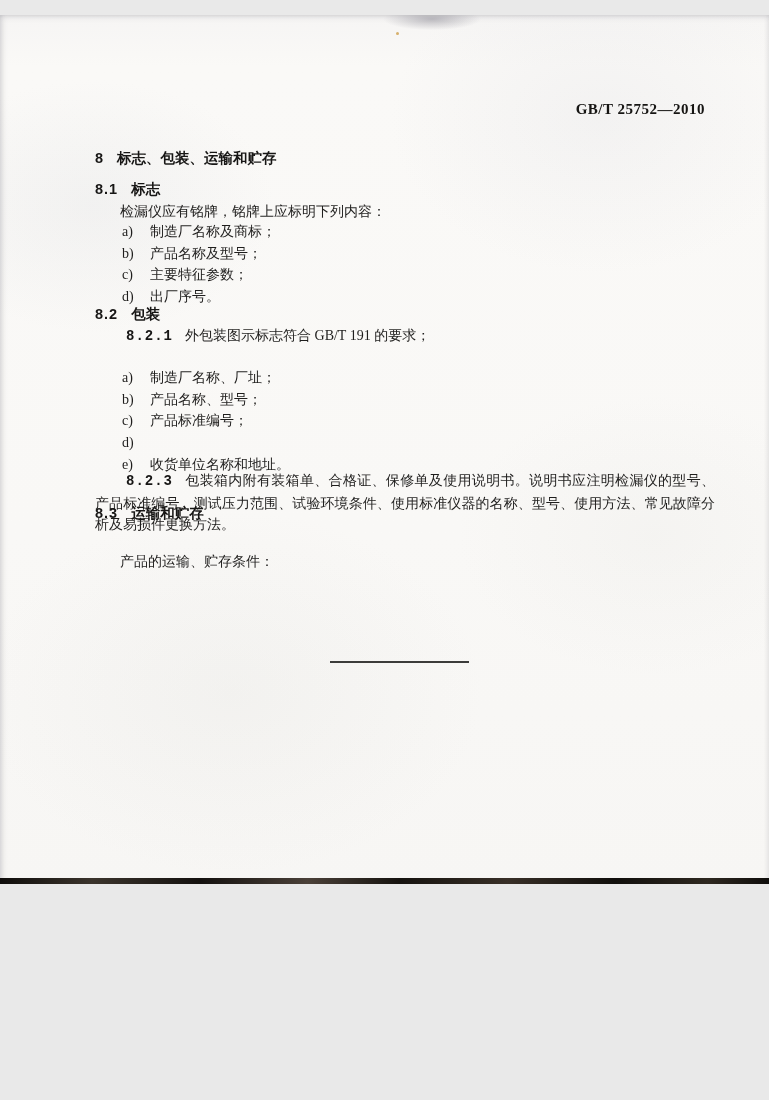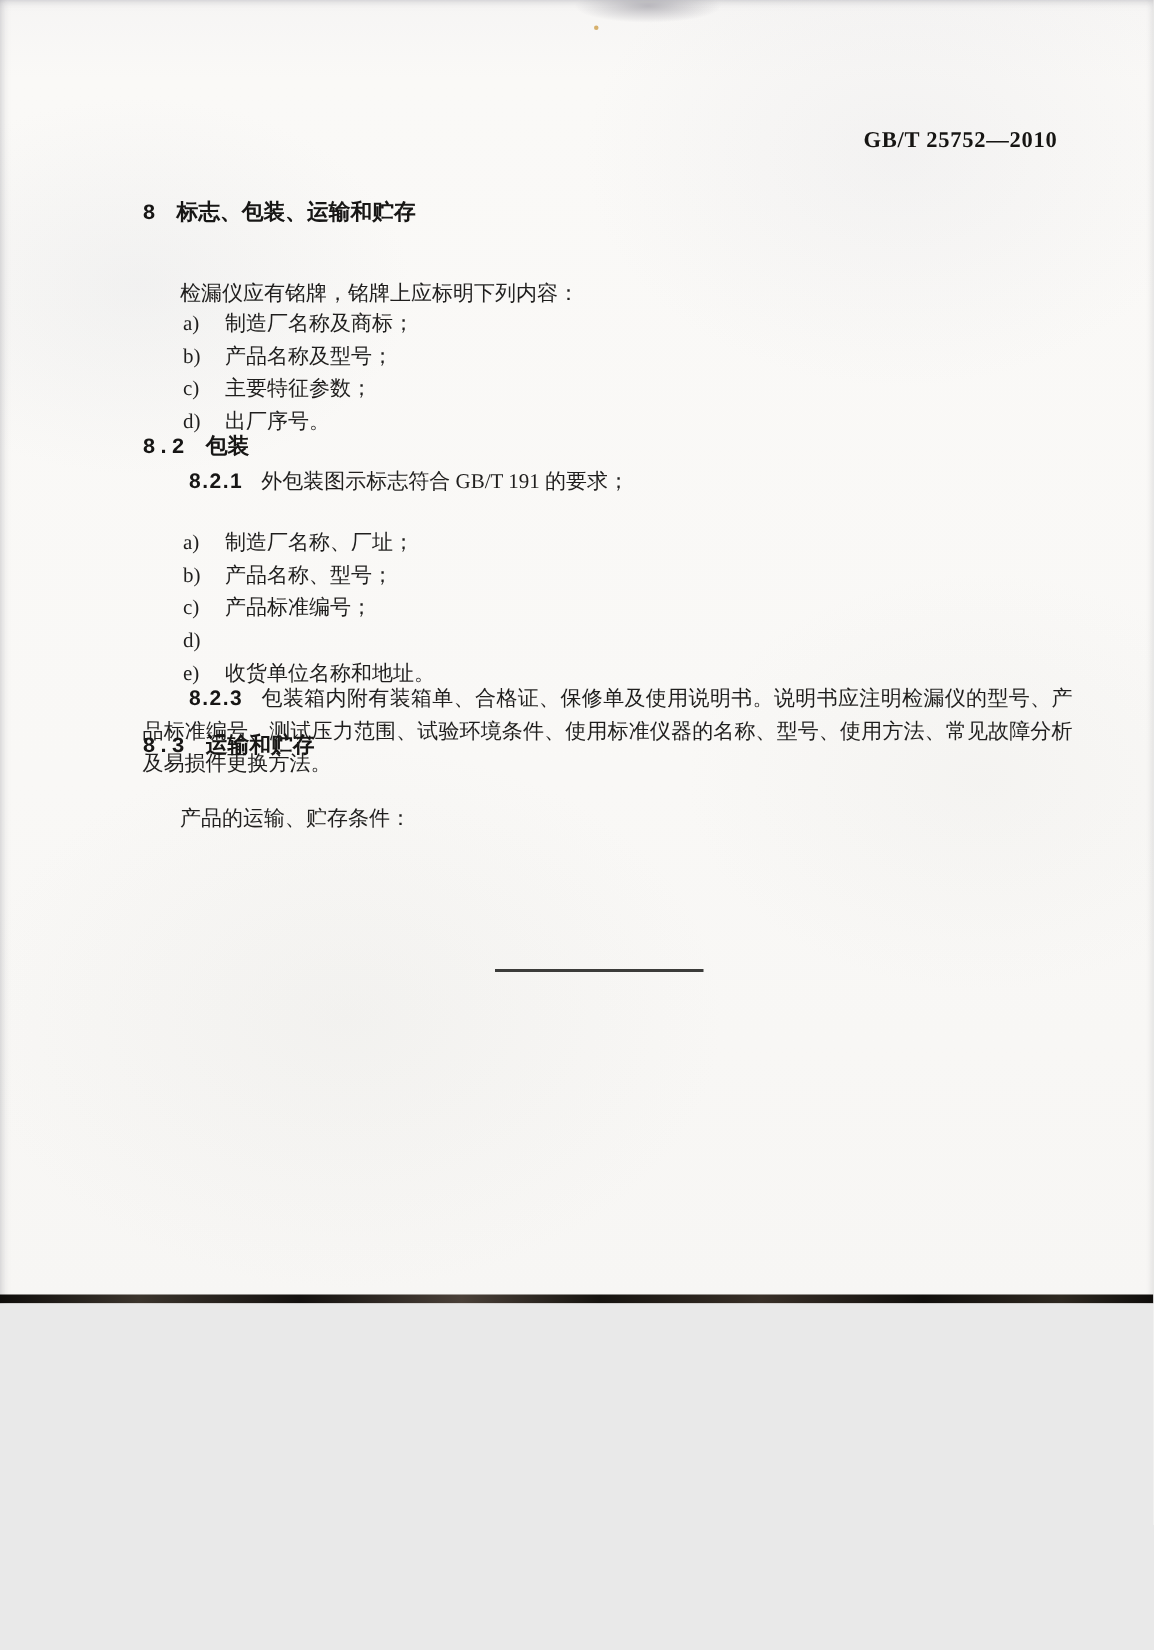--- a/index.html
+++ b/index.html
@@ -4,21 +4,21 @@
 <style>
   html, body {
     margin: 0;
     padding: 0;
     background: #e9e9e9;
   }
   .page {
     position: relative;
     width: 769px;
     height: 869px;
-    margin: 0 auto;
+    margin: 15px auto;
     overflow: hidden;
     background-color: #f9f8f6;
     background-image:
       radial-gradient(ellipse 70px 16px at 432px 4px, rgba(140,138,148,0.55), transparent 70%),
       radial-gradient(ellipse 260px 180px at 12% 22%, rgba(212,214,218,0.22), transparent 70%),
       radial-gradient(ellipse 300px 220px at 78% 12%, rgba(214,214,220,0.20), transparent 70%),
       radial-gradient(ellipse 360px 260px at 30% 78%, rgba(216,216,212,0.18), transparent 70%),
       radial-gradient(ellipse 280px 200px at 85% 60%, rgba(220,220,216,0.16), transparent 70%),
       linear-gradient(180deg, #f6f5f4 0%, #faf9f7 6%, #f9f8f6 60%, #f7f6f4 100%);
     box-shadow:
@@ -58,31 +58,31 @@
     font-family: "Liberation Serif", "DejaVu Serif", serif;
   }
   .block {
     position: absolute;
     left: 95px;
     width: 620px;
     line-height: 21.5px;
     font-size: 14px;
   }
   .heading {
-    font-family: Liberation Mono, monospace;
+    font-family: Liberation Sans, sans-serif;
     font-weight: bold;
     color: #171615;
     font-size: 14.5px;
   }
   .clause-num {
     letter-spacing: 1px;
     margin-right: 13px;
   }
   .clause-num-inline {
-    font-family: Liberation Sans, sans-serif;
+    font-family: Liberation Mono, monospace;
     font-weight: bold;
     letter-spacing: 1px;
     margin-right: 12px;
     color: #171615;
     padding-left: 31px;
   }
   .indent {
     margin-left: 25px;
   }
   .abc-list {
@@ -131,20 +131,23 @@
 <div class="page">
 
   <div class="speck"></div>
 
   <div class="std-code">GB/T 25752—2010</div>
 
   <div class="block heading" style="top:133px;">
     <span class="clause-num">8</span><span>标志、包装、运输和贮存</span>
   </div>
 
+  <div class="block heading" style="top:164px;">
+    <span class="clause-num">8.1</span><span>标志</span>
+  </div>
 
   <div class="block" style="top:186px;">
     <span class="indent">检漏仪应有铭牌，铭牌上应标明下列内容：</span>
   </div>
 
   <ul class="block abc-list" style="top:206px;">
     <li>
       <span class="abc-label">a)</span>
       <span>制造厂名称及商标；</span>
     </li>

